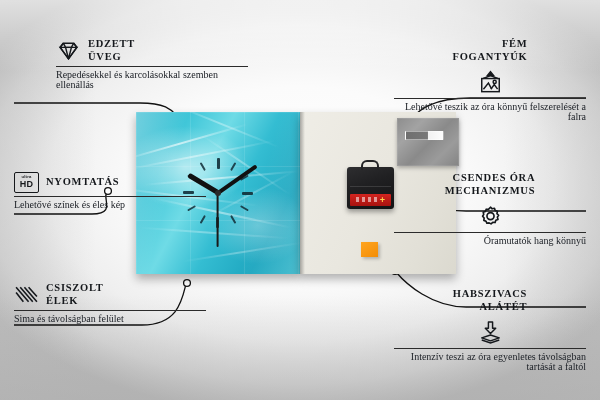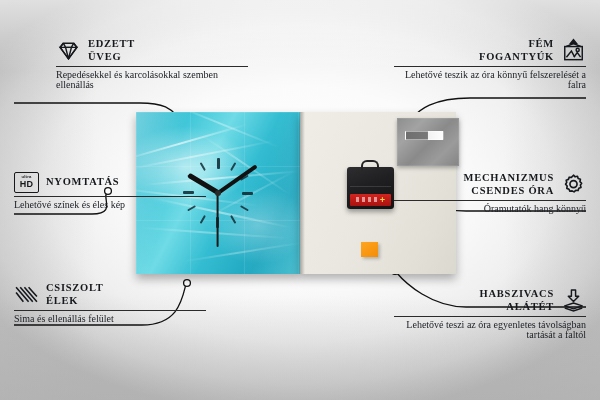--- a/index.html
+++ b/index.html
@@ -86,21 +86,21 @@
   .callout{ position:absolute; width:192px; }
   .callout .head{ display:flex; align-items:center; gap:7px; }
   .callout .title{ font-size:10.5px; font-weight:700; letter-spacing:.75px; color:#15181c; line-height:12.5px; text-transform:uppercase; }
   .callout .rule{ height:1px; background:#2b2b2b; margin:3px 0 3px; }
   .callout .desc{ font-size:10px; line-height:10.2px; color:#20242a; }
   .ico{ width:25px; height:25px; flex:0 0 25px; display:block; }
 
   .left  .head{ justify-content:flex-start; }
   .left  .title{ text-align:left; }
   .left  .desc{ text-align:left; }
-  .right .head{ justify-content:flex-end; flex-direction:row; }
+  .right .head{ justify-content:flex-end; flex-direction:column; }
   .right .title{ text-align:right; }
   .right .desc{ text-align:right; }
 
   .c-tl{ left:14px;  top:38px;margin-left:42px; }
   .c-ml{ left:14px;  top:172px; }
   .c-bl{ left:14px;  top:282px; }
   .c-tr{ left:394px; top:38px; }
   .c-mr{ left:394px; top:172px; }
   .c-br{ left:394px; top:288px; }
 
@@ -256,21 +256,21 @@
   <div class="head">
     <svg class="ico" viewBox="0 0 24 24" stroke="#15181c" stroke-width="1.5" fill="none">
       <path d="M2 5 L14 19M6 5 L18 19M10 5 L22 19M14 5 L22 14M2 10 L9 19"></path>
     </svg>
     <div>
       <div class="title">CSISZOLT</div>
       <div class="title">ÉLEK</div>
     </div>
   </div>
   <div class="rule"></div>
-  <div class="desc">Sima és ellenállás felület</div>
+  <div class="desc">Sima és távolságban felület</div>
 </div>
 
 <div class="callout right c-tr">
   <div class="head">
     <div>
       <div class="title">FÉM</div>
       <div class="title">FOGANTYÚK</div>
     </div>
     <svg class="ico" viewBox="0 0 24 24" fill="none" stroke="#15181c" stroke-width="1.4">
       <path d="M12 1.6 L15 5.4 L9 5.4 Z" fill="#15181c"></path>
@@ -281,22 +281,22 @@
       <circle cx="16" cy="11.4" r="1.5"></circle>
     </svg>
   </div>
   <div class="rule"></div>
   <div class="desc">Lehetővé teszik az óra könnyű felszerelését a falra</div>
 </div>
 
 <div class="callout right c-mr">
   <div class="head">
     <div>
+      <div class="title">CSENDES ÓRA</div>
       <div class="title">MECHANIZMUS</div>
-      <div class="title">CSENDES ÓRA</div>
     </div>
     <svg class="ico" viewBox="0 0 24 24" fill="none" stroke="#15181c" stroke-width="1.6">
       <path d="M12 3.1 13.6 4.6 15.8 4.1 16.5 6.2 18.6 7 18.2 9.2 19.8 10.8 18.6 12.6 19.2 14.8 17.1 15.6 16.4 17.8 14.2 17.6 12.5 19.1 10.7 18.1 8.5 18.5 7.7 16.5 5.6 15.7 5.9 13.5 4.4 11.8 5.5 10 5 7.9 7.1 7.1 7.9 5 10 5.2 Z" stroke-linejoin="round"></path>
       <circle cx="12" cy="11.6" r="3.4"></circle>
     </svg>
   </div>
   <div class="rule"></div>
   <div class="desc">Óramutatók hang könnyű</div>
 </div>
 
@@ -306,14 +306,14 @@
       <div class="title">HABSZIVACS</div>
       <div class="title">ALÁTÉT</div>
     </div>
     <svg class="ico" viewBox="0 0 24 24" fill="none" stroke="#15181c" stroke-width="1.4">
       <path d="M10 2 h4 v6 h3 l-5 5 -5 -5 h3 z" stroke-linejoin="round"></path>
       <path d="M12 14.4 L3.6 17.2 L12 20 L20.4 17.2 Z" stroke-linejoin="round"></path>
       <path d="M3.6 19.2 L12 22 L20.4 19.2"></path>
     </svg>
   </div>
   <div class="rule"></div>
-  <div class="desc">Lehetővé teszi az óra egyenletes távolságban tartását a faltól</div>
+  <div class="desc">Intenzív teszi az óra egyenletes távolságban tartását a faltól</div>
 </div>
 
 </body></html>

